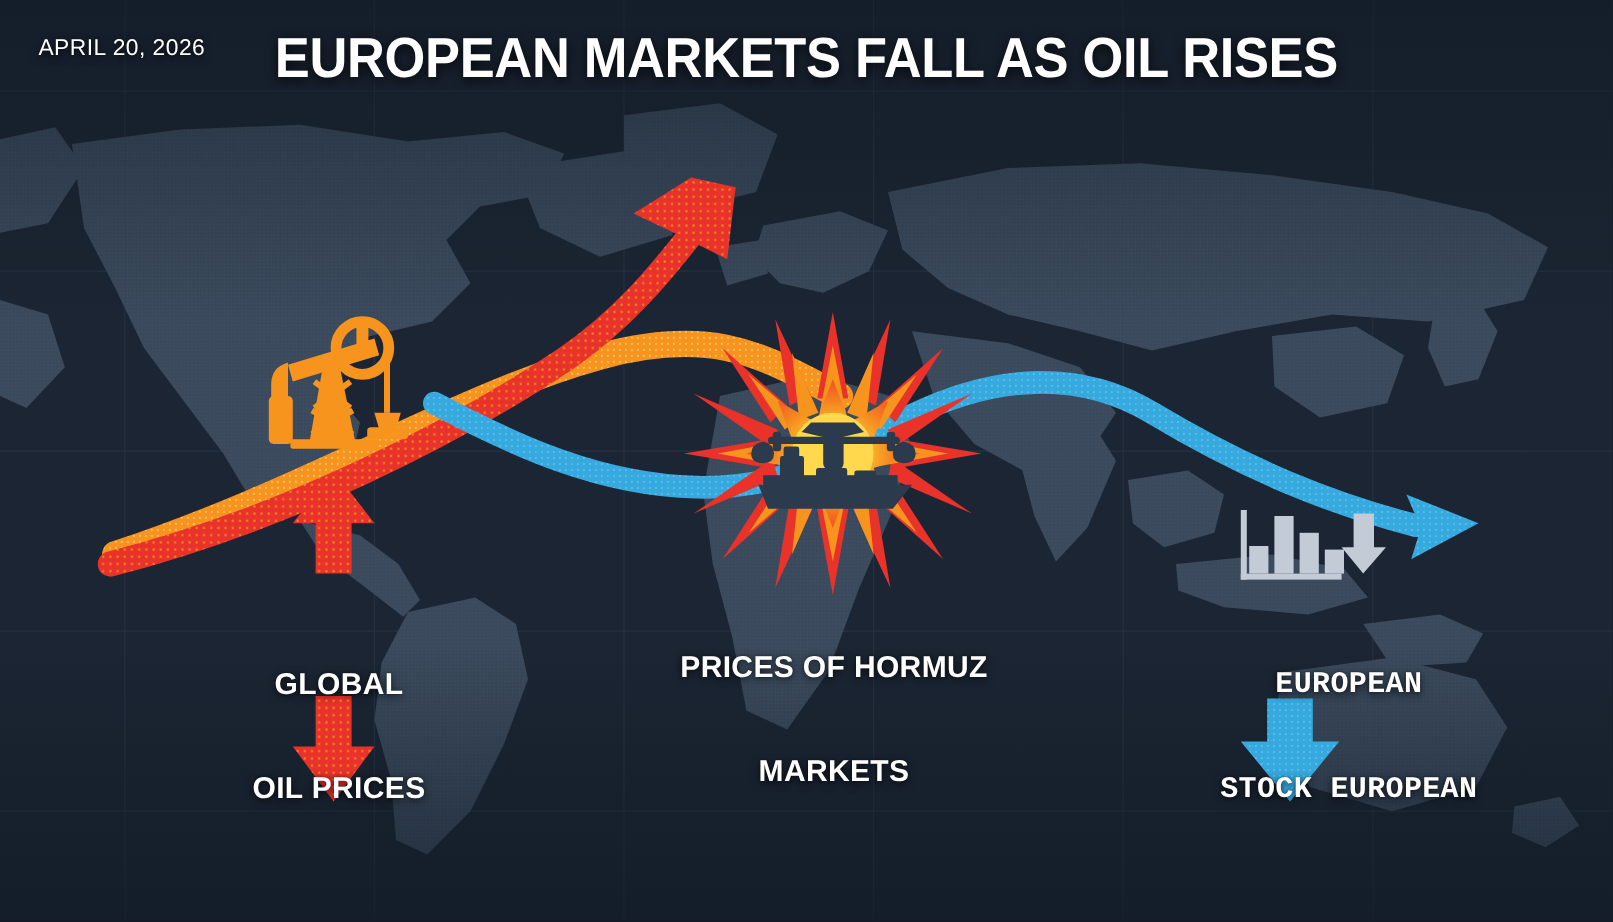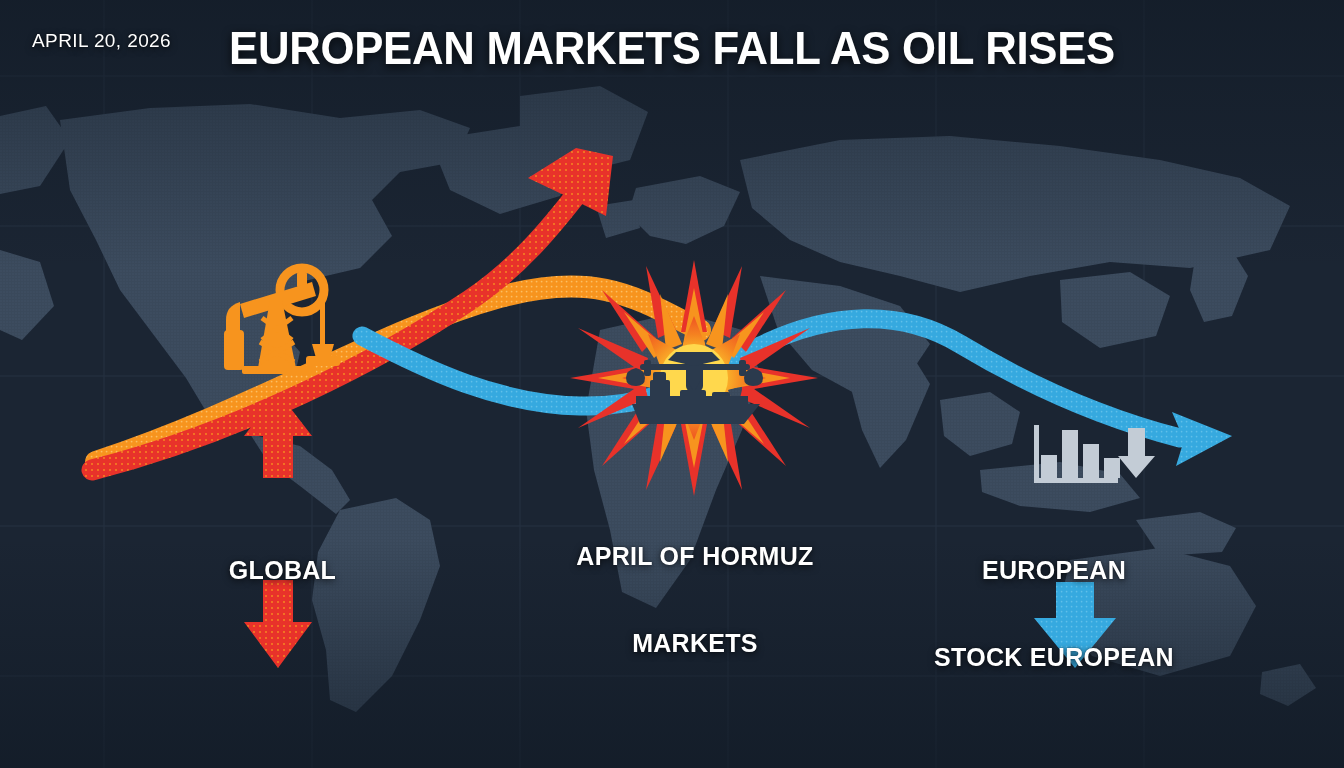--- a/index.html
+++ b/index.html
@@ -49,21 +49,21 @@
   }
   .node-label{
     text-align:center;
     font-size:25px;
     font-weight:700;
     line-height:1.16;
     letter-spacing:.3px;
   }
   #label-oil{   left:140px; top:498px; width:285px; }
   #label-hormuz{left:540px; top:484px; width:310px; font-size:25px;}
-  #label-stock{ left:904px; top:498px; width:300px; }
+  #label-stock{ left:974px; top:498px; width:300px;font-family:Liberation Mono, monospace; }
 </style>
 </head>
 <body>
 
 <div id="stage">
 
   <svg class="layer" viewBox="0 0 1344 768" aria-hidden="true">
     <defs>
       <pattern id="halftone" width="3" height="3" patternUnits="userSpaceOnUse">
         <rect width="3" height="3" fill="#4d5f74"></rect>
@@ -278,24 +278,25 @@
 
     <polygon points="1075,668 1034,618 1056,618 1056,582 1094,582 1094,618 1116,618" fill="url(#halftoneBlue)"></polygon>
   </svg>
 
   <div class="txt" id="date-stamp">APRIL 20, 2026</div>
 
   <div class="txt" id="headline">EUROPEAN MARKETS FALL AS OIL RISES</div>
 
   <div class="txt node-label" id="label-oil">
     <div>GLOBAL</div>
+    <div>OIL PRICES</div>
   </div>
 
   <div class="txt node-label" id="label-hormuz">
-    <div>APRIL OF HORMUZ</div>
+    <div>PRICES OF HORMUZ</div>
     <div>MARKETS</div>
   </div>
 
   <div class="txt node-label" id="label-stock">
     <div>EUROPEAN</div>
     <div>STOCK EUROPEAN</div>
   </div>
 
 </div>
 

